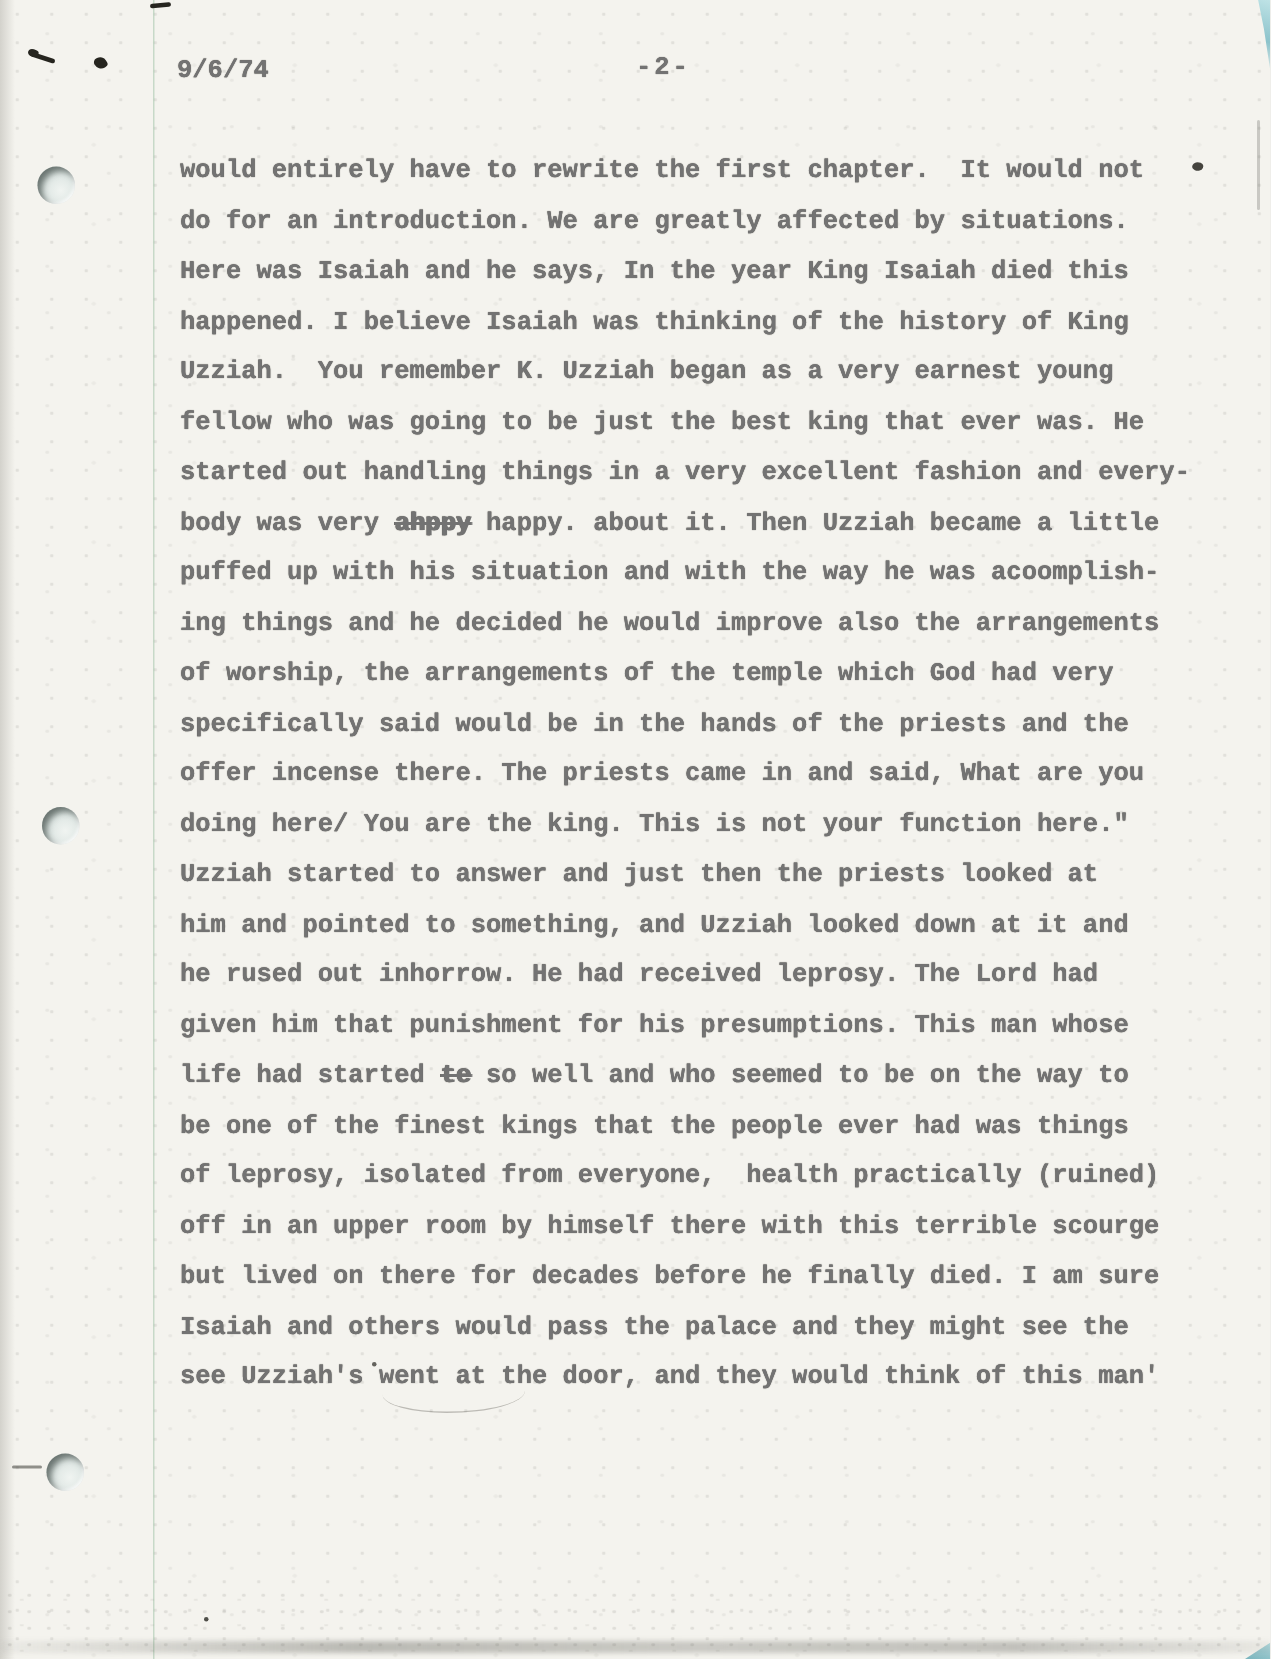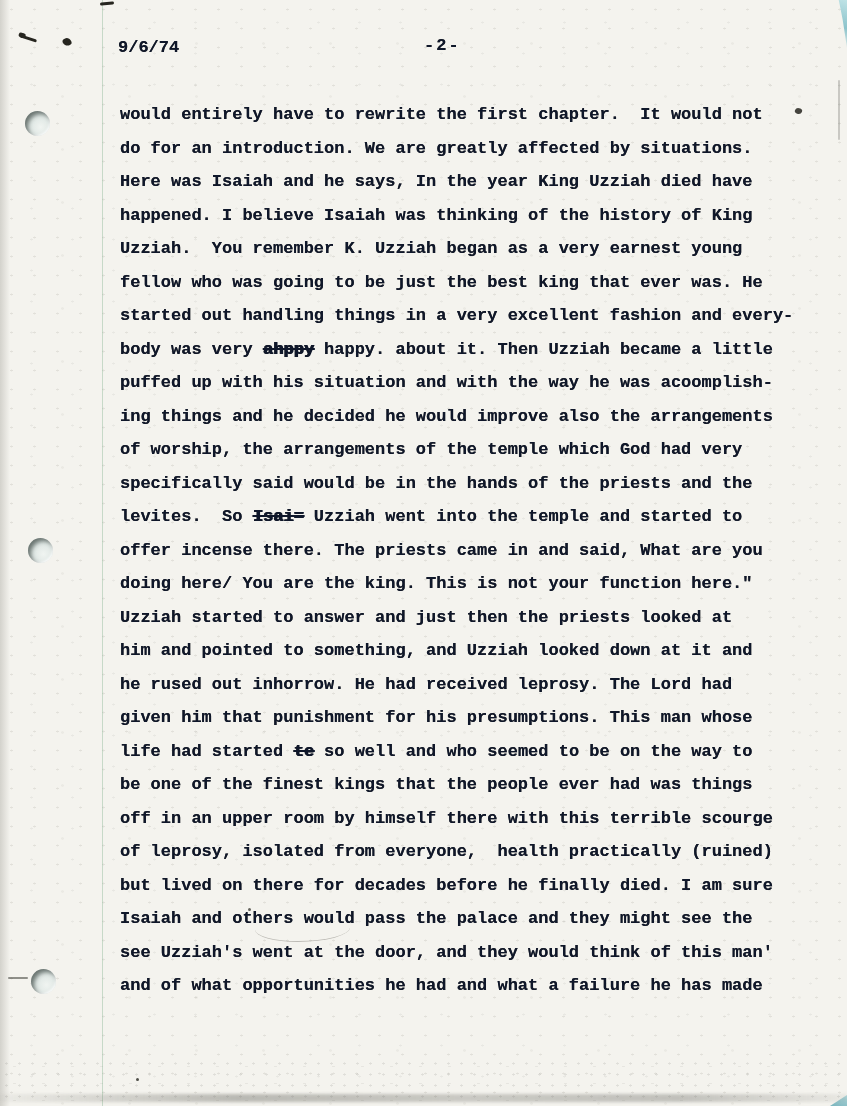--- a/index.html
+++ b/index.html
@@ -86,21 +86,21 @@
   .mark-dot-a{left:136px;top:1078px;width:3px;height:3px;border-radius:50%;opacity:.8;}
   .mark-dot-b{left:248px;top:908px;width:3px;height:3px;border-radius:50%;opacity:.7;}
   
   .pencil-curve{
     position:absolute;left:255px;top:915px;width:95px;height:26px;
     border:none;border-bottom:1.5px solid rgba(120,118,110,0.45);
     border-radius:0 0 55% 45%;filter:blur(0.4px);
   }
   
   .typed{
-    color:#0f172a;
+    color:#737373;
     font-size:17px;font-weight:700;
     text-shadow:0 0 0.6px rgba(35,32,26,0.85);
   }
   .header-date{position:absolute;left:118px;top:38px;}
   .header-page{position:absolute;left:424px;top:36px;letter-spacing:2px;}
   .body-text{
     position:absolute;left:100px;top:98px;width:690px;margin-left:20px;
   }
   .line{
     height:33.5px;line-height:33.5px;white-space:pre;
@@ -136,40 +136,38 @@
   <div class="mark mark-dot-a"></div>
   <div class="mark mark-dot-b"></div>
   <div class="pencil-curve"></div>
 
   <div class="typed header-date">9/6/74</div>
   <div class="typed header-page">-2-</div>
 
   <div class="typed body-text">
       <div class="line"><span>would entirely have to rewrite the first chapter.  It would not</span></div>
       <div class="line"><span>do for an introduction. We are greatly affected by situations.</span></div>
-      <div class="line"><span>Here was Isaiah and he says, In the year King Uzziah died have</span></div>
+      <div class="line"><span>Here was Isaiah and he says, In the year King Isaiah died this</span></div>
       <div class="line"><span>happened. I believe Isaiah was thinking of the history of King</span></div>
       <div class="line"><span>Uzziah.  You remember K. Uzziah began as a very earnest young</span></div>
       <div class="line"><span>fellow who was going to be just the best king that ever was. He</span></div>
       <div class="line"><span>started out handling things in a very excellent fashion and every-</span></div>
       <div class="line"><span>body was very </span><span class="overstrike">ahppy</span><span> happy. about it. Then Uzziah became a little</span></div>
       <div class="line"><span>puffed up with his situation and with the way he was acoomplish-</span></div>
       <div class="line"><span>ing things and he decided he would improve also the arrangements</span></div>
       <div class="line"><span>of worship, the arrangements of the temple which God had very</span></div>
       <div class="line"><span>specifically said would be in the hands of the priests and the</span></div>
-      <div class="line"><span>levites.  So </span><span class="overstrike">Isai=</span><span> Uzziah went into the temple and started to</span></div>
       <div class="line"><span>offer incense there. The priests came in and said, What are you</span></div>
       <div class="line"><span>doing here/ You are the king. This is not your function here."</span></div>
       <div class="line"><span>Uzziah started to answer and just then the priests looked at</span></div>
       <div class="line"><span>him and pointed to something, and Uzziah looked down at it and</span></div>
       <div class="line"><span>he rused out inhorrow. He had received leprosy. The Lord had</span></div>
       <div class="line"><span>given him that punishment for his presumptions. This man whose</span></div>
       <div class="line"><span>life had started </span><span class="overstrike">te</span><span> so well and who seemed to be on the way to</span></div>
       <div class="line"><span>be one of the finest kings that the people ever had was things</span></div>
+      <div class="line"><span>of leprosy, isolated from everyone,  health practically (ruined)</span></div>
       <div class="line"><span>off in an upper room by himself there with this terrible scourge</span></div>
-      <div class="line"><span>of leprosy, isolated from everyone,  health practically (ruined)</span></div>
       <div class="line"><span>but lived on there for decades before he finally died. I am sure</span></div>
       <div class="line"><span>Isaiah and others would pass the palace and they might see the</span></div>
       <div class="line"><span>see Uzziah's went at the door, and they would think of this man'</span></div>
-      <div class="line"><span>and of what opportunities he had and what a failure he has made</span></div>
     </div>
 
 </div>
 
 </body></html>

